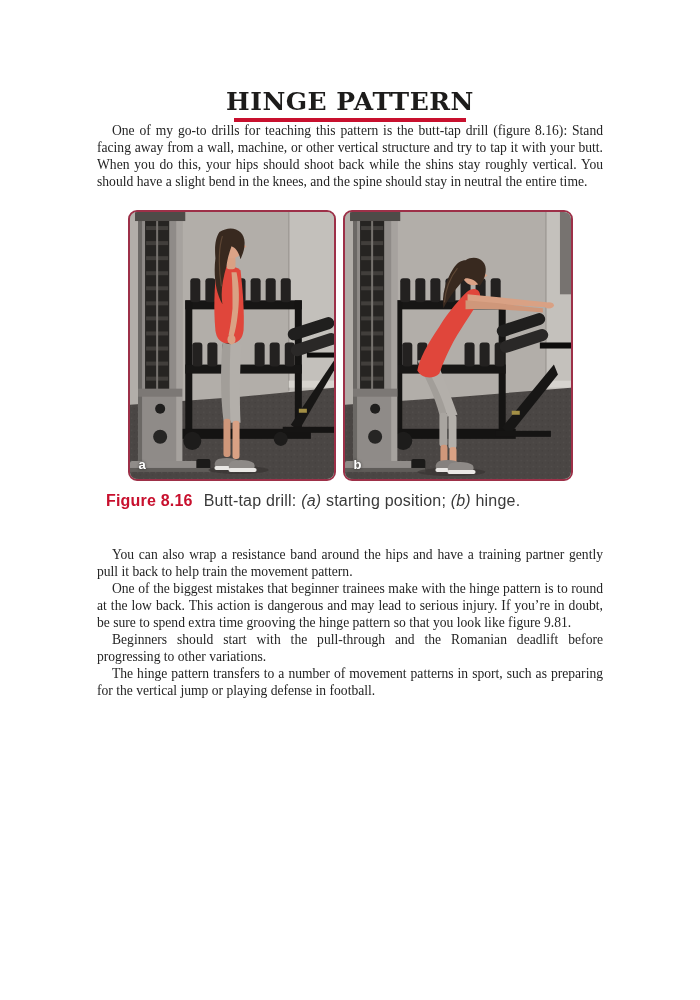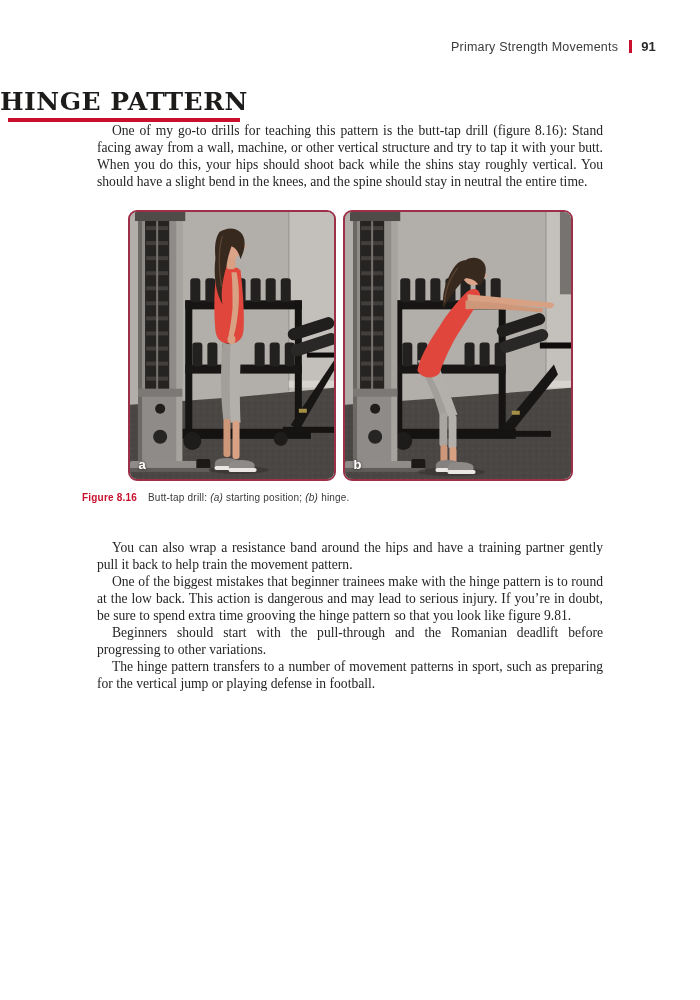--- a/index.html
+++ b/index.html
@@ -13,21 +13,21 @@
   
   .running-head{
     position:absolute;top:39px;right:44px;display:flex;align-items:center;
     font-family:"Liberation Sans", sans-serif;font-size:12.5px;color:#3c3c3c;
     letter-spacing:.2px;
   }
   .red-bar{width:3px;height:13px;background:#c8102e;margin:0 9px 0 11px;}
   .pagenum{font-weight:bold;color:#2b2b2b;font-size:13px;}
 
   
-  .title-block{margin-top:88px;}
+  .title-block{margin-top:88px;text-align:center;}
   .title{
     display:inline-block;margin:0;
     font-family:"DejaVu Serif", serif;font-weight:bold;font-size:25px;
     letter-spacing:.5px;color:#1d1c1b;line-height:28px;
   }
   .title-underline{display:block;width:232px;height:3.5px;background:#c8102e;margin:2px auto 0;}
 
   
   .bodycol{padding:0 97px;}
   .bodycol p{
@@ -46,37 +46,32 @@
   }
   .photo-a{width:208px;height:271px;}
   .photo-b{width:230px;height:271px;}
   .photo svg{position:absolute;left:0;top:0;width:100%;height:100%;display:block;}
   .photo-label{
     position:absolute;left:9px;bottom:7px;color:#ffffff;
     font-family:"Liberation Sans", sans-serif;font-size:13px;font-weight:bold;
     text-shadow:0 0 3px rgba(0,0,0,.65);
   }
   figcaption{
-    padding:0 82px;margin-top:11px;
-    font-family:"Liberation Sans", sans-serif;font-size:10px;color:#3a3a3a;
+    padding:0 106px;margin-top:11px;
+    font-family:"Liberation Sans", sans-serif;font-size:16px;color:#3a3a3a;
     letter-spacing:.2px;
   }
   .figlabel{color:#c8102e;font-weight:bold;margin-right:11px;}
   figcaption em{font-style:italic;}
 </style>
 </head>
 <body>
 
 <div class="page">
 
-  <header class="running-head">
-    <span>Primary Strength Movements</span>
-    <span class="red-bar"></span>
-    <span class="pagenum">91</span>
-  </header>
 
   <div class="title-block">
     <h1 class="title">
       <span>HINGE PATTERN</span>
       <span class="title-underline"></span>
     </h1>
   </div>
 
   <div class="bodycol">
     <p class="indent">One of my go-to drills for teaching this pattern is the butt-tap drill (figure 8.16): Stand facing away from a wall, machine, or other vertical structure and try to tap it with your butt. When you do this, your hips should shoot back while the shins stay roughly vertical. You should have a slight bend in the knees, and the spine should stay in neutral the entire time.</p>

